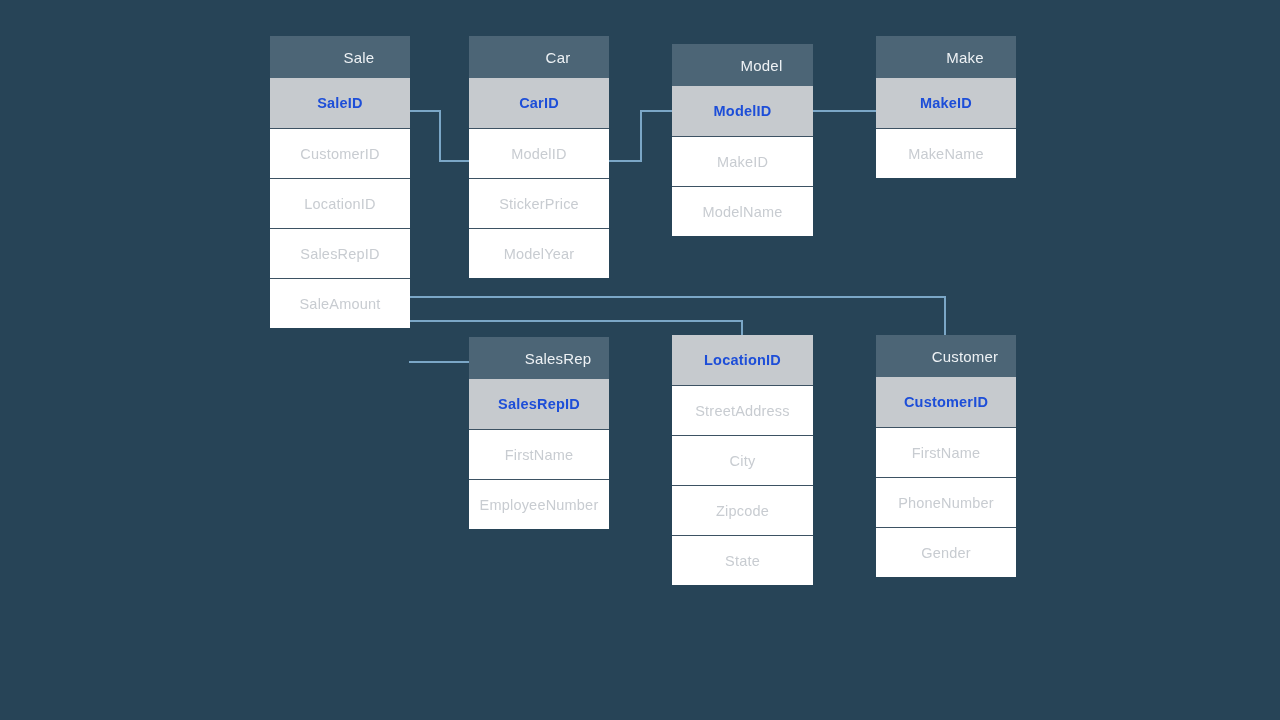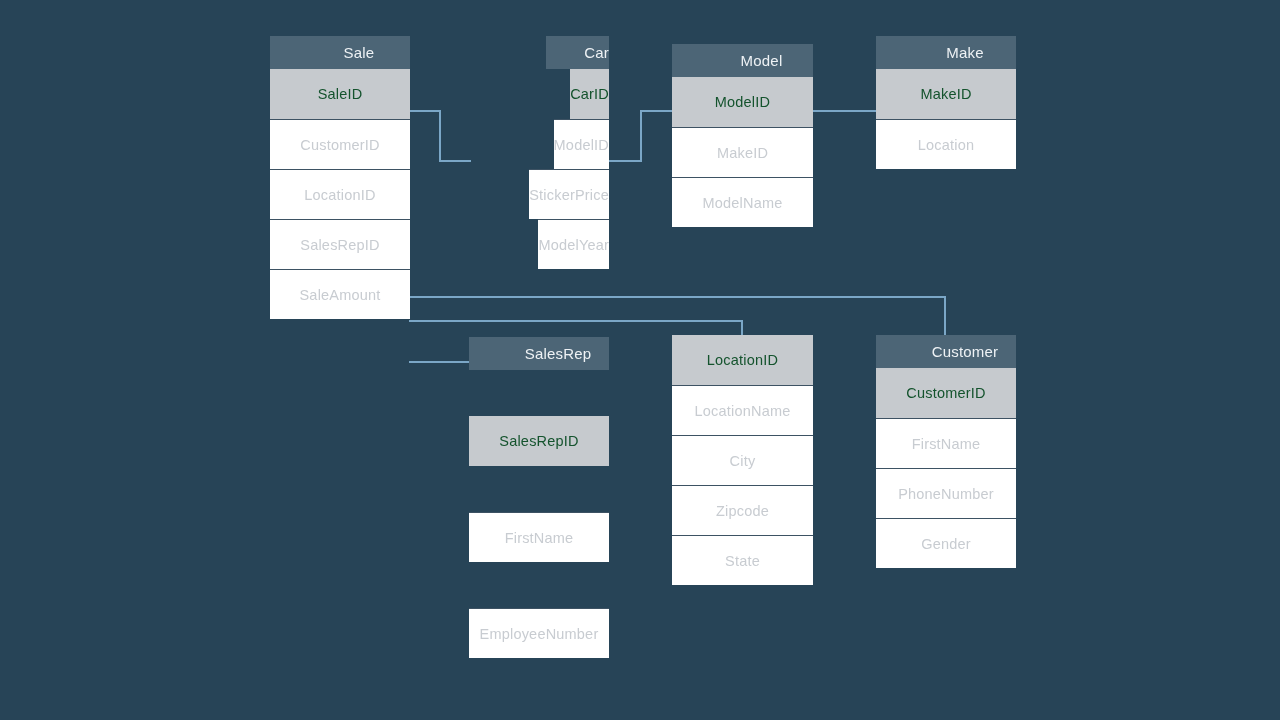--- a/index.html
+++ b/index.html
@@ -21,21 +21,21 @@
     pointer-events: none;
     z-index: 1;
   }
   .table-box {
     position: absolute;
     z-index: 2;
     display: flex;
     flex-direction: column;
   }
   .tbl-header {
-    height: 33px;
+    height: 42px;
     background: #4c6576;
     color: #eef2f5;
     font-size: 15px;
     display: flex;
     align-items: center;
     justify-content: center;
     letter-spacing: 0.2px;
     padding-left: 38px;
   }
   .tbl-row {
@@ -44,22 +44,23 @@
     color: #c8ccd1;
     font-size: 14.5px;
     display: flex;
     align-items: center;
     justify-content: center;
     border-top: 1px solid #3d5263;
     letter-spacing: 0.2px;
   }
   .tbl-row.pk {
     background: #c6cace;
-    color: #14532d;
+    color: #1d4ed8;
     border-top: 1px solid #3d5263;
+    font-weight: bold;
   }
   .tbl-row.first-after-header { border-top: none; }
 </style>
 </head>
 <body>
 
 <div id="canvas">
 
   <svg id="connectors" viewBox="0 0 1280 720" width="1280" height="720">
       <path d="M 409 111 L 440 111 L 440 161 L 470 161" fill="none" stroke="#7ba7c7" stroke-width="2" stroke-linecap="square"></path>
@@ -72,47 +73,47 @@
 
   <div id="tables-layer">
       <div class="table-box" style="left: 270px; top: 36px; width: 140px;">
         <div class="tbl-header">Sale</div>
         <div class="tbl-row pk first-after-header">SaleID</div>
         <div class="tbl-row">CustomerID</div>
         <div class="tbl-row">LocationID</div>
         <div class="tbl-row">SalesRepID</div>
         <div class="tbl-row">SaleAmount</div>
       </div>
-      <div class="table-box" style="left: 469px; top: 36px; width: 140px; align-items: flex-end;">
+      <div class="table-box" style="left: 469px; top: 36px; width: 140px;">
         <div class="tbl-header">Car</div>
         <div class="tbl-row pk first-after-header">CarID</div>
         <div class="tbl-row">ModelID</div>
         <div class="tbl-row">StickerPrice</div>
         <div class="tbl-row">ModelYear</div>
       </div>
       <div class="table-box" style="left: 672px; top: 44px; width: 141px;">
         <div class="tbl-header">Model</div>
         <div class="tbl-row pk first-after-header">ModelID</div>
         <div class="tbl-row">MakeID</div>
         <div class="tbl-row">ModelName</div>
       </div>
       <div class="table-box" style="left: 876px; top: 36px; width: 140px;">
         <div class="tbl-header">Make</div>
         <div class="tbl-row pk first-after-header">MakeID</div>
-        <div class="tbl-row">Location</div>
+        <div class="tbl-row">MakeName</div>
       </div>
-      <div class="table-box" style="left: 469px; top: 337px; width: 140px; gap: 46px;">
+      <div class="table-box" style="left: 469px; top: 337px; width: 140px;">
         <div class="tbl-header">SalesRep</div>
         <div class="tbl-row pk first-after-header">SalesRepID</div>
         <div class="tbl-row">FirstName</div>
         <div class="tbl-row">EmployeeNumber</div>
       </div>
       <div class="table-box" style="left: 672px; top: 335px; width: 141px;">
         <div class="tbl-row pk first-after-header">LocationID</div>
-        <div class="tbl-row">LocationName</div>
+        <div class="tbl-row">StreetAddress</div>
         <div class="tbl-row">City</div>
         <div class="tbl-row">Zipcode</div>
         <div class="tbl-row">State</div>
       </div>
       <div class="table-box" style="left: 876px; top: 335px; width: 140px;">
         <div class="tbl-header">Customer</div>
         <div class="tbl-row pk first-after-header">CustomerID</div>
         <div class="tbl-row">FirstName</div>
         <div class="tbl-row">PhoneNumber</div>
         <div class="tbl-row">Gender</div>

